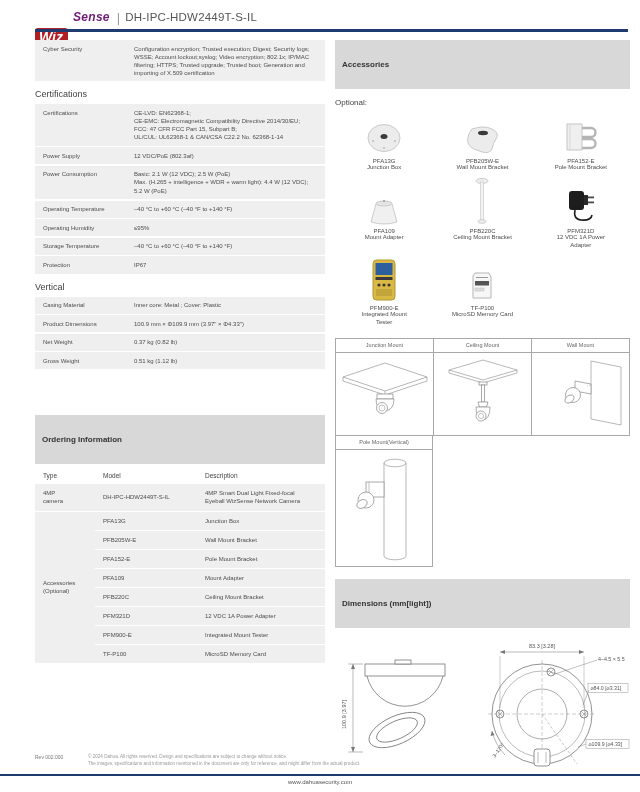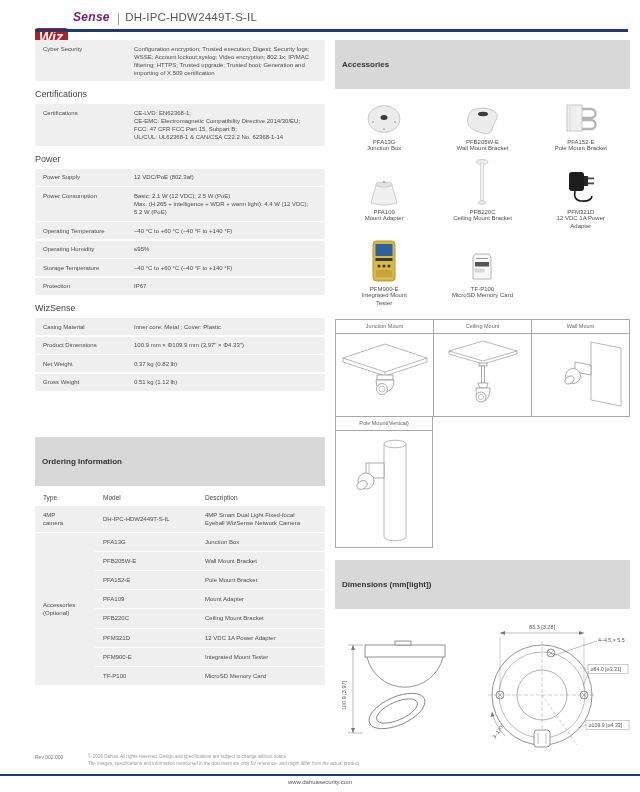--- a/index.html
+++ b/index.html
@@ -85,21 +85,20 @@
 
     <div class="section-title">Certifications</div>
     <div class="spec-row">
       <div class="spec-label">Certifications</div>
       <div class="spec-value">CE-LVD: EN62368-1;
 CE-EMC: Electromagnetic Compatibility Directive 2014/30/EU;
 FCC: 47 CFR FCC Part 15, Subpart B;
 UL/CUL: UL62368-1 &amp; CAN/CSA C22.2 No. 62368-1-14</div>
     </div>
 
-    <div class="section-title">Power</div>
     <div class="spec-row">
       <div class="spec-label">Power Supply</div>
       <div class="spec-value">12  VDC/PoE (802.3af)</div>
     </div>
     <div class="spec-row">
       <div class="spec-label">Power Consumption</div>
       <div class="spec-value">Basic: 2.1 W (12 VDC); 2.5 W (PoE)
 Max. (H.265 + intelligence + WDR + warm light): 4.4 W (12 VDC); 5.2 W (PoE)</div>
     </div>
 
@@ -113,21 +112,21 @@
     </div>
     <div class="spec-row">
       <div class="spec-label">Storage Temperature</div>
       <div class="spec-value">–40 °C to +60 °C (–40 °F to +140 °F)</div>
     </div>
     <div class="spec-row">
       <div class="spec-label">Protection</div>
       <div class="spec-value">IP67</div>
     </div>
 
-    <div class="section-title">WizSense</div>
+    <div class="section-title">Vertical</div>
     <div class="spec-row">
       <div class="spec-label">Casing Material</div>
       <div class="spec-value">Inner core: Metal ; Cover: Plastic</div>
     </div>
     <div class="spec-row">
       <div class="spec-label">Product Dimensions</div>
       <div class="spec-value">100.9 mm × Φ109.9 mm (3.97" × Φ4.33")</div>
     </div>
     <div class="spec-row">
       <div class="spec-label">Net Weight</div>
@@ -190,20 +189,21 @@
             <td class="col-model">TF-P100</td>
             <td>MicroSD Memory Card</td>
           </tr>
         </tbody>
       </table>
     </div>
   </div>
 
   <div class="right-col">
     <div class="bar">Accessories</div>
+    <div class="optional-label">Optional:</div>
 
     <div class="acc-grid">
 
       <div class="acc-item">
         <div class="acc-img">
           <svg width="38" height="34" viewBox="0 0 38 34">
             <ellipse cx="19" cy="17" rx="16" ry="13.5" fill="#ececec" stroke="#c9c9c9"></ellipse>
             <ellipse cx="19" cy="15.5" rx="3.5" ry="2.5" fill="#3a3a3a"></ellipse>
             <circle cx="8" cy="20" r="1" fill="#bbb"></circle>
               <circle cx="30" cy="20" r="1" fill="#bbb"></circle>

